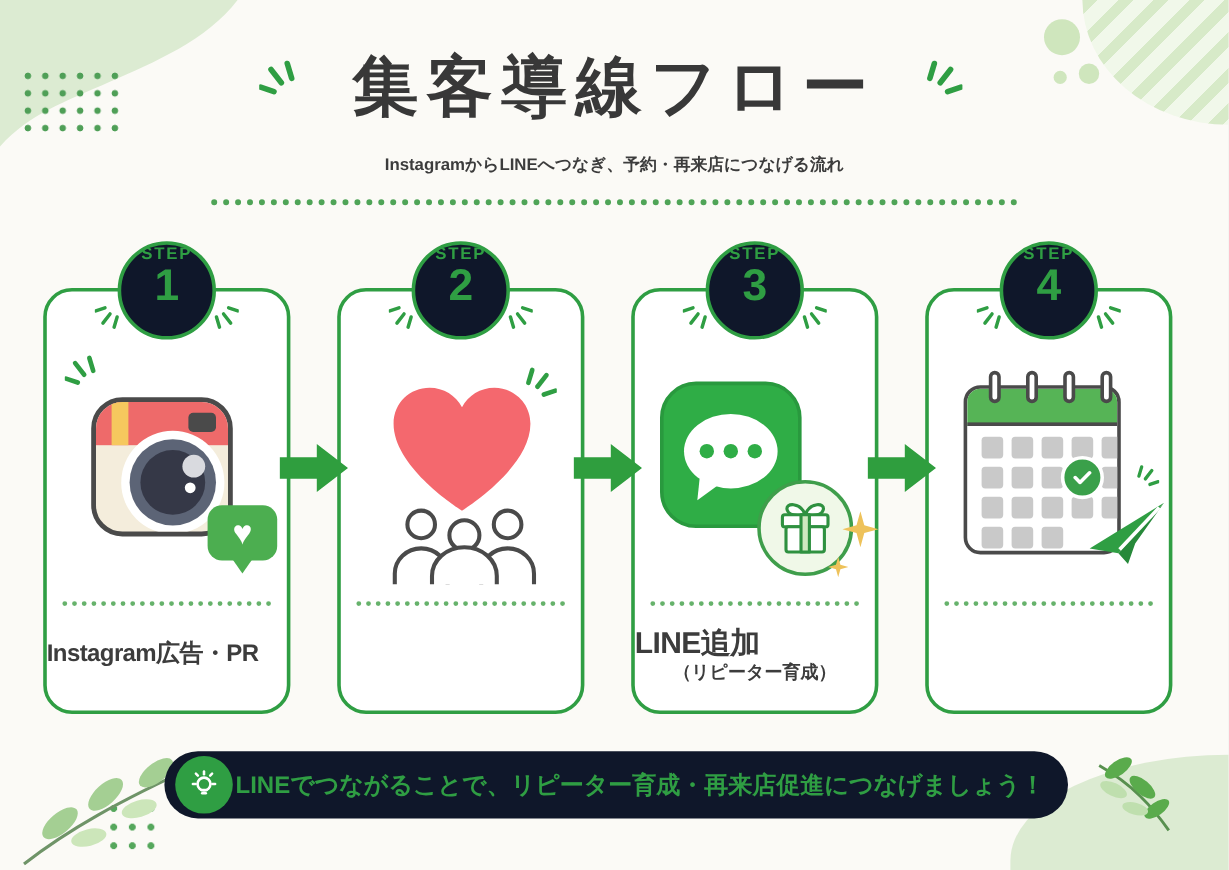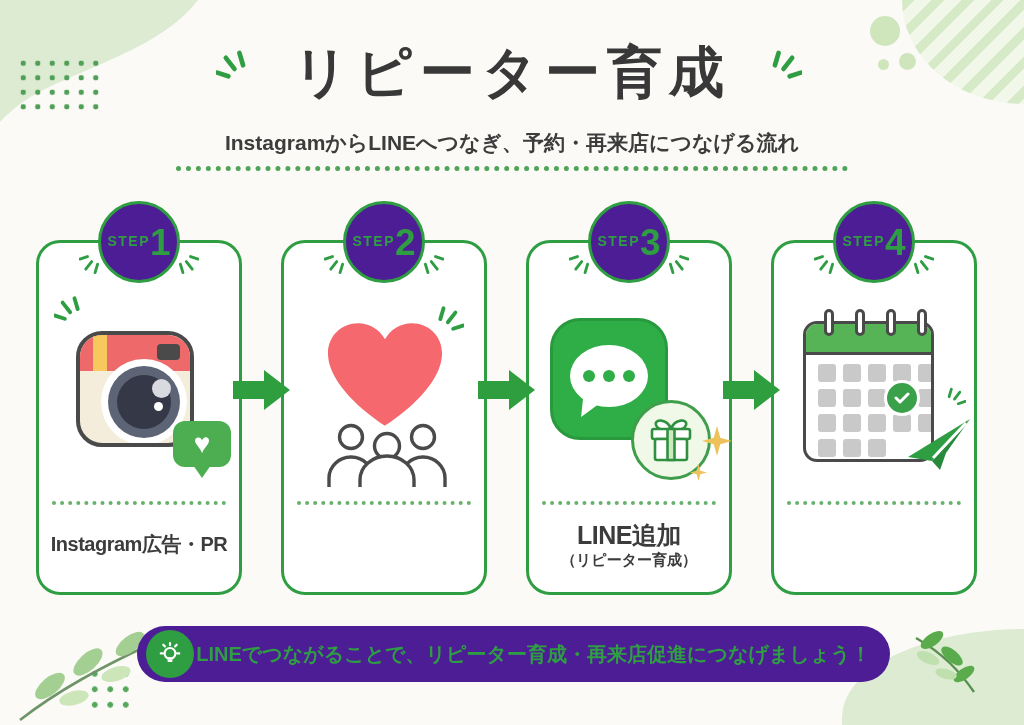--- a/index.html
+++ b/index.html
@@ -19,33 +19,33 @@
            background-image:radial-gradient(circle,#4f9f57 2.5px,rgba(79,159,87,0) 3px);background-size:14.5px 14.5px}
   .dots-bl{position:absolute;left:87px;top:666px;width:48px;height:48px;z-index:1;
            background-image:radial-gradient(circle,#55a75c 2.6px,rgba(85,167,92,0) 3.1px);background-size:15.5px 15.5px}
   .blob-br{position:absolute;right:0;bottom:0;width:182px;height:96px;background:#dcebd2;border-top-left-radius:100% 92%;z-index:0}
   .branch-bl{position:absolute;left:14px;top:626px;z-index:1}
   .branch-br{position:absolute;left:908px;top:628px;z-index:1}
 
   
   .page-title{position:absolute;top:36px;left:0;right:0;text-align:center;font-size:55px;font-weight:900;
               color:#383838;letter-spacing:7px;z-index:2}
-  .page-subtitle{position:absolute;top:129px;left:0;right:0;text-align:center;font-size:21px;font-weight:700;color:#3c3c3c;z-index:2}
+  .page-subtitle{position:absolute;top:129px;left:0;right:0;text-align:center;font-size:14px;font-weight:700;color:#3c3c3c;z-index:2}
   .header-rule{position:absolute;top:166px;left:176px;width:672px;height:0;border-top:5px dotted #4fa457;z-index:2}
 
   
   .card{position:absolute;top:240px;width:206px;height:355px;background:#fff;border:3px solid #2f9e43;border-radius:24px;z-index:2}
   .c1{left:36px}.c2{left:281px}.c3{left:526px}.c4{left:771px}
-  .step-badge{position:absolute;top:-42px;left:50%;margin-left:-41px;width:82px;height:82px;background:#4c1d95;
-              border:3px solid #2f9e43;border-radius:50%;display:flex;flex-direction:row;align-items:center;
-              justify-content:center;z-index:4}
+  .step-badge{position:absolute;top:-42px;left:50%;margin-left:-41px;width:82px;height:82px;background:#0f172a;
+              border:3px solid #2f9e43;border-radius:50%;display:flex;flex-direction:column;align-items:center;
+              z-index:4}
   .step-word{font-size:14px;font-weight:800;color:#2f9e43;letter-spacing:1.5px;line-height:1.1}
   .step-num{font-size:37px;font-weight:800;color:#2f9e43;line-height:1}
   .divider{position:absolute;left:13px;right:13px;top:258px;border-top:4px dotted #66b26b}
-  .card-label{position:absolute;left:0;right:0;top:288px;text-align:center;font-size:20px;font-weight:800;
+  .card-label{position:absolute;left:0;right:0;top:288px;font-size:20px;font-weight:800;
               color:#3c3c3c;letter-spacing:-0.5px}
   .c3 .label-main{top:276px;font-size:25px}
   .label-sub{position:absolute;left:0;right:0;top:308px;text-align:center;font-size:15px;font-weight:700;color:#3c3c3c}
 
   
   .arrow{position:absolute;top:368px;z-index:5}
   .a1{left:233px}.a2{left:478px}.a3{left:723px}
   .spark{position:absolute;z-index:6}
   .fx{transform:scaleX(-1)}.fy{transform:scaleY(-1)}.fxy{transform:scale(-1,-1)}
   .star{position:absolute;z-index:4;fill:#eec25a}
@@ -88,21 +88,21 @@
   .ring{position:absolute;top:66px;width:10px;height:27px;background:#fff;border:3px solid #4a4a4a;border-radius:7px;z-index:3}
   .r1{left:50px}.r2{left:81px}.r3{left:112px}.r4{left:143px}
   .cal-grid{position:absolute;left:12px;top:40px;display:grid;grid-template-columns:repeat(5,18px);grid-auto-rows:18px;gap:7px}
   .sq{background:#c9c9c9;border-radius:3px}
   .sq.empty{background:transparent}
   .cal-check{position:absolute;left:78px;top:56px;width:36px;height:36px;background:#3aa04a;border:3px solid #fff;
              border-radius:50%;display:flex;align-items:center;justify-content:center;z-index:2}
   .plane{position:absolute;left:132px;top:174px;z-index:3}
 
   
-  .banner{position:absolute;left:137px;top:626px;width:753px;height:56px;background:#4c1d95;border-radius:28px;z-index:2}
+  .banner{position:absolute;left:137px;top:626px;width:753px;height:56px;background:#0f172a;border-radius:28px;z-index:2}
   .bulb-circle{position:absolute;left:9px;top:4px;width:48px;height:48px;background:#2f9e43;border-radius:50%;
                display:flex;align-items:center;justify-content:center}
   .banner-text{position:absolute;left:62px;right:22px;top:0;height:100%;display:flex;align-items:center;
                justify-content:center;font-size:20px;font-weight:800;color:#2f9e43;white-space:nowrap}
 </style>
 </head>
 <body>
 
 <div class="canvas">
 
@@ -134,21 +134,21 @@
       <ellipse cx="24" cy="12" rx="13" ry="6" transform="rotate(-35 24 12)"></ellipse>
       <ellipse cx="44" cy="28" rx="13" ry="6" transform="rotate(40 44 28)"></ellipse>
       <ellipse cx="56" cy="46" rx="12" ry="5.5" transform="rotate(-35 56 46)"></ellipse>
     </g>
     <g fill="#bfdfae">
       <ellipse cx="20" cy="30" rx="12" ry="5.5" transform="rotate(25 20 30)"></ellipse>
       <ellipse cx="38" cy="46" rx="11" ry="5" transform="rotate(15 38 46)"></ellipse>
     </g>
   </svg>
 
-  <div class="page-title">リピーター育成</div>
+  <div class="page-title">集客導線フロー</div>
   <div class="page-subtitle">InstagramからLINEへつなぎ、予約・再来店につなげる流れ</div>
   <div class="header-rule"></div>
 
   <svg class="spark fx" style="left:216px;top:48px" width="32" height="32" viewBox="0 0 26 26">
       <g stroke="#2f9e43" stroke-width="3.8" stroke-linecap="round">
         <line x1="4" y1="14" x2="7" y2="4"></line>
         <line x1="11" y1="17" x2="18" y2="8"></line>
         <line x1="16" y1="23" x2="25" y2="20"></line>
       </g>
     </svg>

